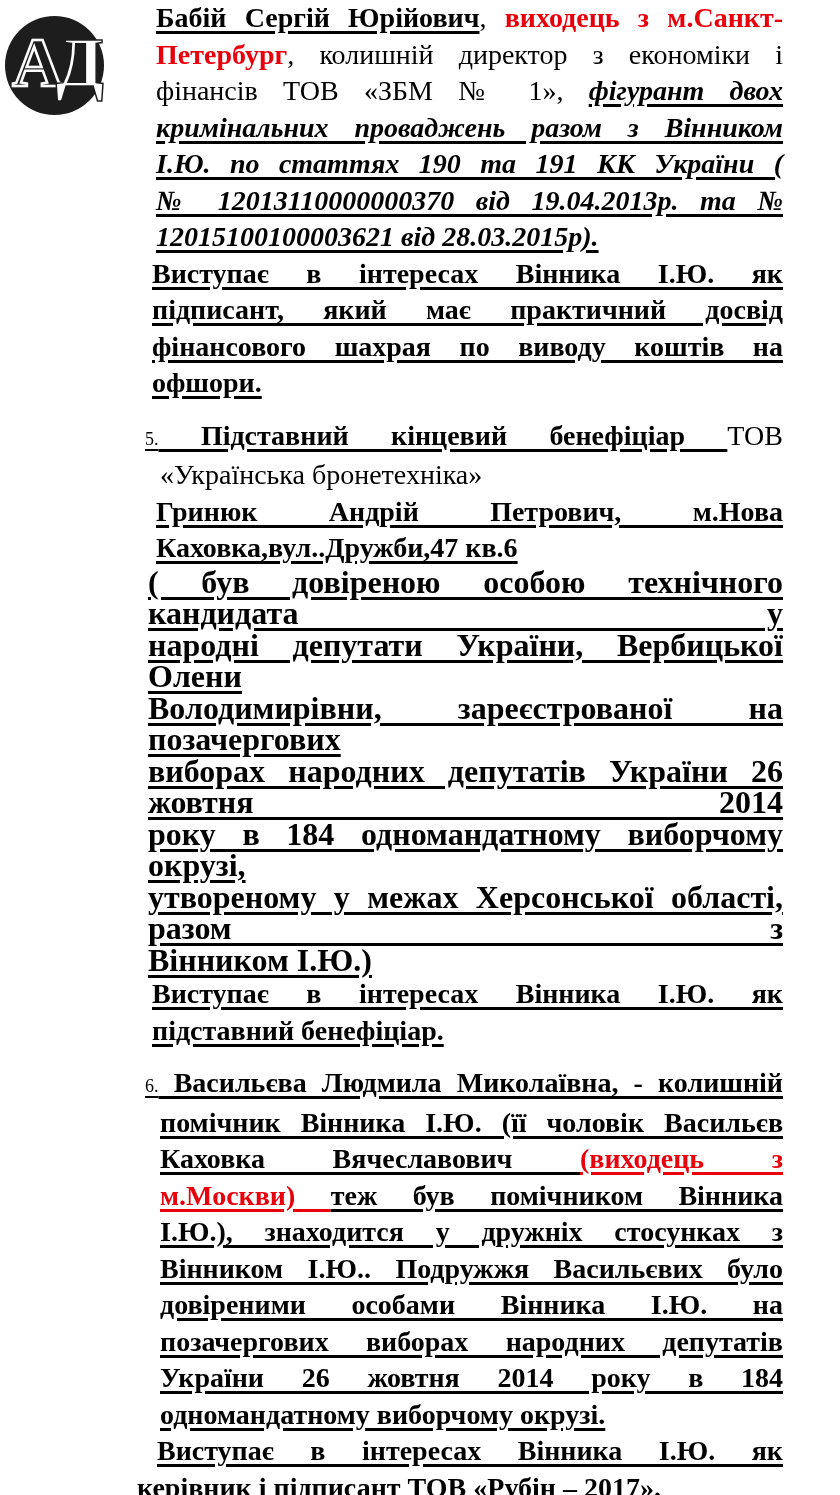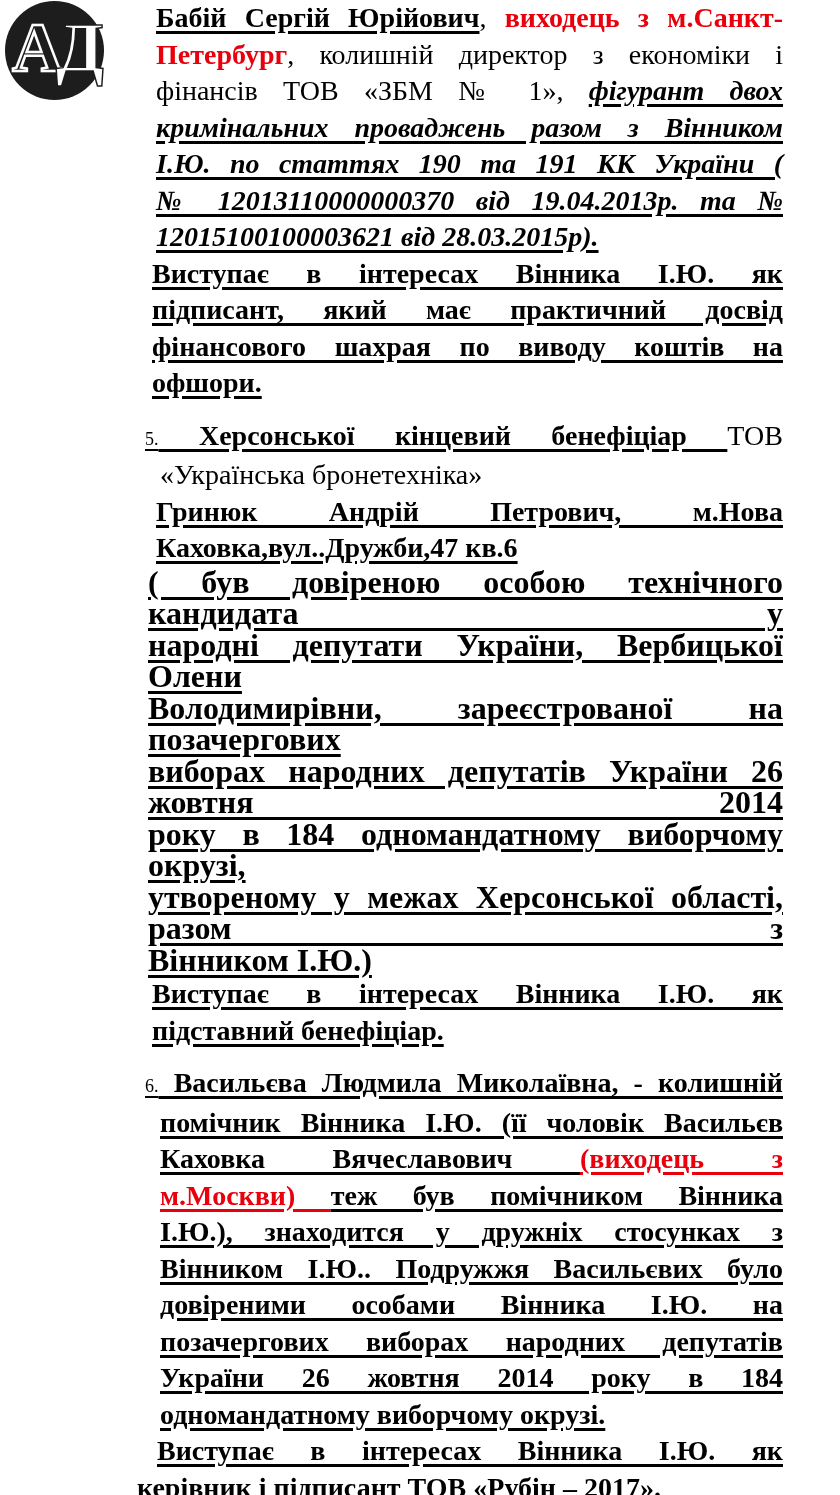--- a/index.html
+++ b/index.html
@@ -4,21 +4,21 @@
 <style>
   html,body{margin:0;padding:0;}
   body{
     width:840px;height:1495px;background:#ffffff;position:relative;
     font-family:"Liberation Serif", serif;
     overflow:hidden;
   }
   .page{position:absolute;inset:0;background:#fff;}
 
   
-  .logo{position:absolute;left:5px;top:1px;width:99px;height:99px;border-radius:50%;
+  .logo{position:absolute;left:5px;top:16px;width:99px;height:99px;border-radius:50%;
         background:var(--logo-bg,#1d1d1d);}
   .logo-letters{position:absolute;left:50%;top:50%;transform:translate(-50%,-55%);
         font-family:"Liberation Serif",serif;font-weight:bold;font-size:70px;
         letter-spacing:-7px;white-space:nowrap;line-height:1;}
   .logo-letter-a{color:#1d1d1d;-webkit-text-stroke:2.5px #ffffff;}
   .logo-letter-d{color:#ffffff;-webkit-text-stroke:1.5px #1d1d1d;}
 
   
   .content{position:absolute;left:137px;top:0;width:646px;}
   .para{margin:0;}
@@ -62,21 +62,21 @@
         <div class="ln"><span class="biu">№ 12013110000000370 від 19.04.2013р. та №</span></div>
         <div class="ln last"><span class="biu">12015100100003621 від 28.03.2015р).</span></div>
       </div>
       <div class="para k-vystup">
         <div class="ln"><span class="bu">Виступає в інтересах Вінника І.Ю. як</span></div>
         <div class="ln"><span class="bu">підписант, який має практичний досвід</span></div>
         <div class="ln"><span class="bu">фінансового шахрая по виводу коштів на</span></div>
         <div class="ln last"><span class="bu">офшори.</span></div>
       </div>
       <div class="para k-list gap">
-        <div class="ln hang"><span class="num">5.</span><span class="bu"> Херсонської кінцевий бенефіціар </span><span>ТОВ</span></div>
+        <div class="ln hang"><span class="num">5.</span><span class="bu"> Підставний кінцевий бенефіціар </span><span>ТОВ</span></div>
         <div class="ln last"><span>«Українська бронетехніка»</span></div>
       </div>
       <div class="para k-body">
         <div class="ln"><span class="bu">Гринюк Андрій Петрович, м.Нова</span></div>
         <div class="ln last"><span class="bu">Каховка,вул..Дружби,47 кв.6</span></div>
       </div>
       <div class="para k-small">
         <div class="ln"><span class="bu">( був довіреною особою технічного кандидата у</span></div>
         <div class="ln"><span class="bu">народні депутати України, Вербицької Олени</span></div>
         <div class="ln"><span class="bu">Володимирівни, зареєстрованої на позачергових</span></div>

